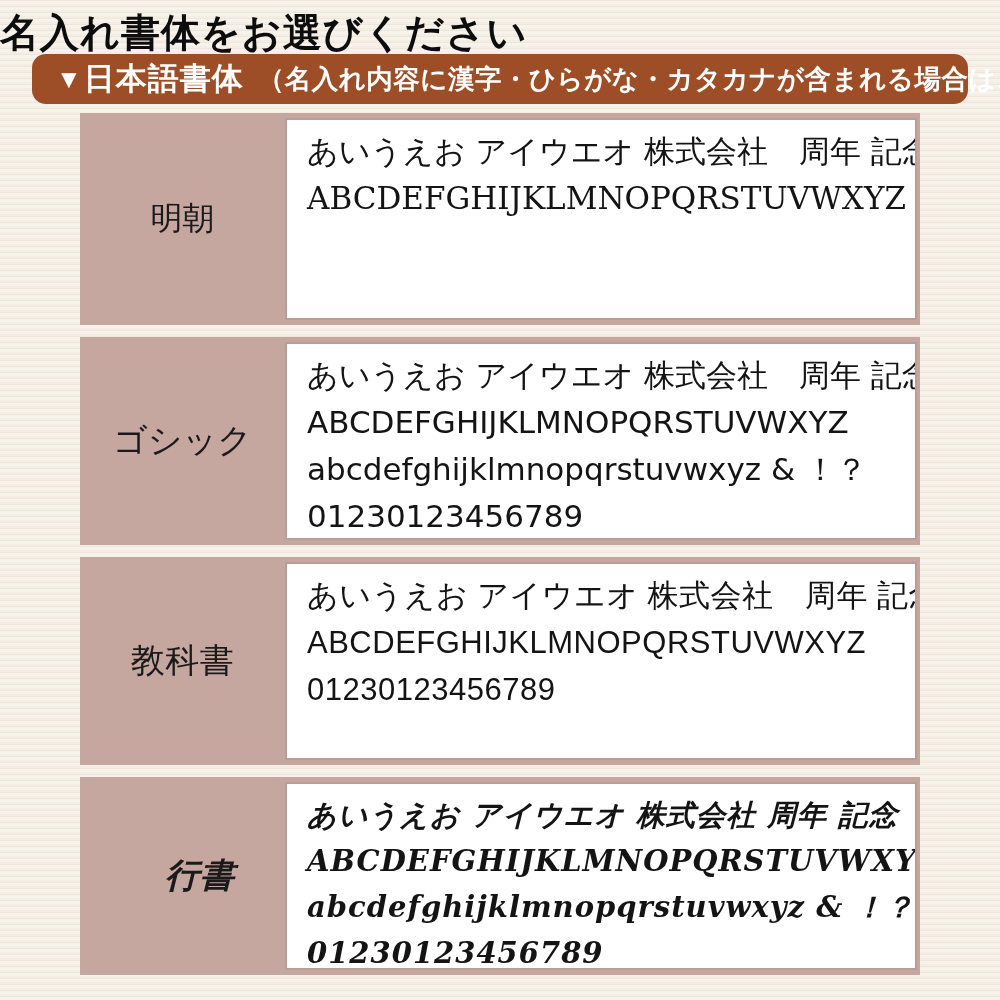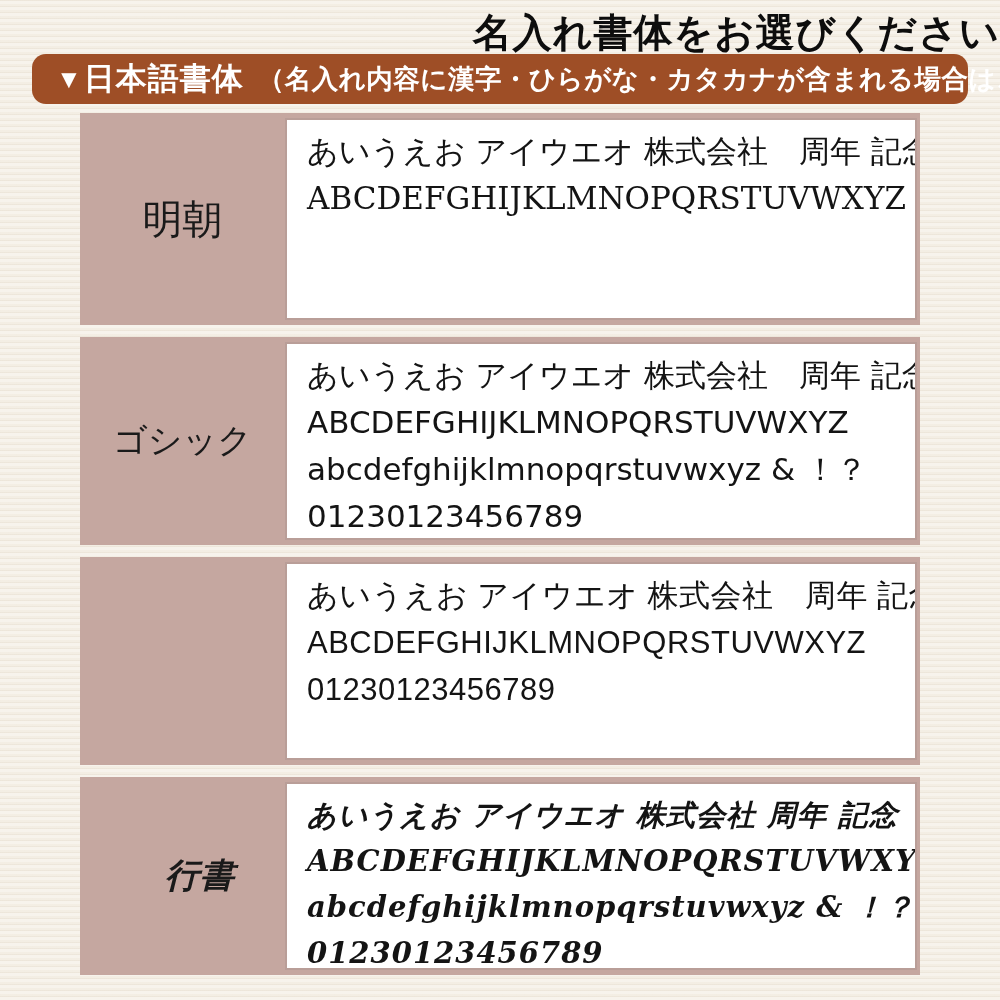--- a/index.html
+++ b/index.html
@@ -18,21 +18,21 @@
       rgba(226, 215, 198, 0.45) 0px, rgba(226, 215, 198, 0.45) 1px,
       rgba(255, 255, 255, 0.0) 1px, rgba(255, 255, 255, 0.0) 4px,
       rgba(240, 233, 220, 0.5) 4px, rgba(240, 233, 220, 0.5) 6px
     );
     overflow: hidden;
   }
   .page-title {
     position: absolute;
     top: 6px; left: 0;
     width: 100%;
-    text-align: right;
+    text-align: left;
     font-size: 39px;
     font-weight: bold;
     letter-spacing: 1px;
     color: #0d0d0d;
     font-family: "Liberation Sans", "DejaVu Sans", sans-serif;
   }
   .section-banner {
     position: absolute;
     left: 32px; top: 54px;
     width: 936px; height: 50px;
@@ -112,21 +112,21 @@
   .style-gyosho .row-label,
   .style-gyosho .sample-line {
     font-family: "DejaVu Serif", "Liberation Serif", serif;
     font-style: italic;
     font-weight: bold;
     font-size: 29px;
     letter-spacing: 1px;
   }
   .style-gyosho .sample-line { line-height: 46px; }
   .style-gyosho .row-label { font-size: 34px; padding-left: 35px; }
-  .style-mincho .row-label { font-size: 40px; font-weight: 500; font-family: Liberation Serif, serif; }
+  .style-mincho .row-label { font-size: 32px; font-weight: 500; font-family: Liberation Serif, serif; }
   .style-gothic .row-label, .style-kyokasho .row-label { font-size: 34px; }
 </style>
 </head>
 <body>
 
 <div class="page">
 
   <div class="page-title">名入れ書体をお選びください</div>
 
   <div class="section-banner">
@@ -147,20 +147,21 @@
     <div class="row-label">ゴシック</div>
     <div class="sample-box">
       <div class="sample-line">あいうえお アイウエオ 株式会社　周年 記念</div>
       <div class="sample-line">ABCDEFGHIJKLMNOPQRSTUVWXYZ</div>
       <div class="sample-line">abcdefghijklmnopqrstuvwxyz &amp; ！？</div>
       <div class="sample-line">01230123456789</div>
     </div>
   </div>
 
   <div class="font-row row-3 style-kyokasho">
+    <div class="row-label">教科書</div>
     <div class="sample-box">
       <div class="sample-line">あいうえお アイウエオ 株式会社　周年 記念</div>
       <div class="sample-line">ABCDEFGHIJKLMNOPQRSTUVWXYZ</div>
       <div class="sample-line">01230123456789</div>
     </div>
   </div>
 
   <div class="font-row row-4 style-gyosho">
     <div class="row-label">行書</div>
     <div class="sample-box">

